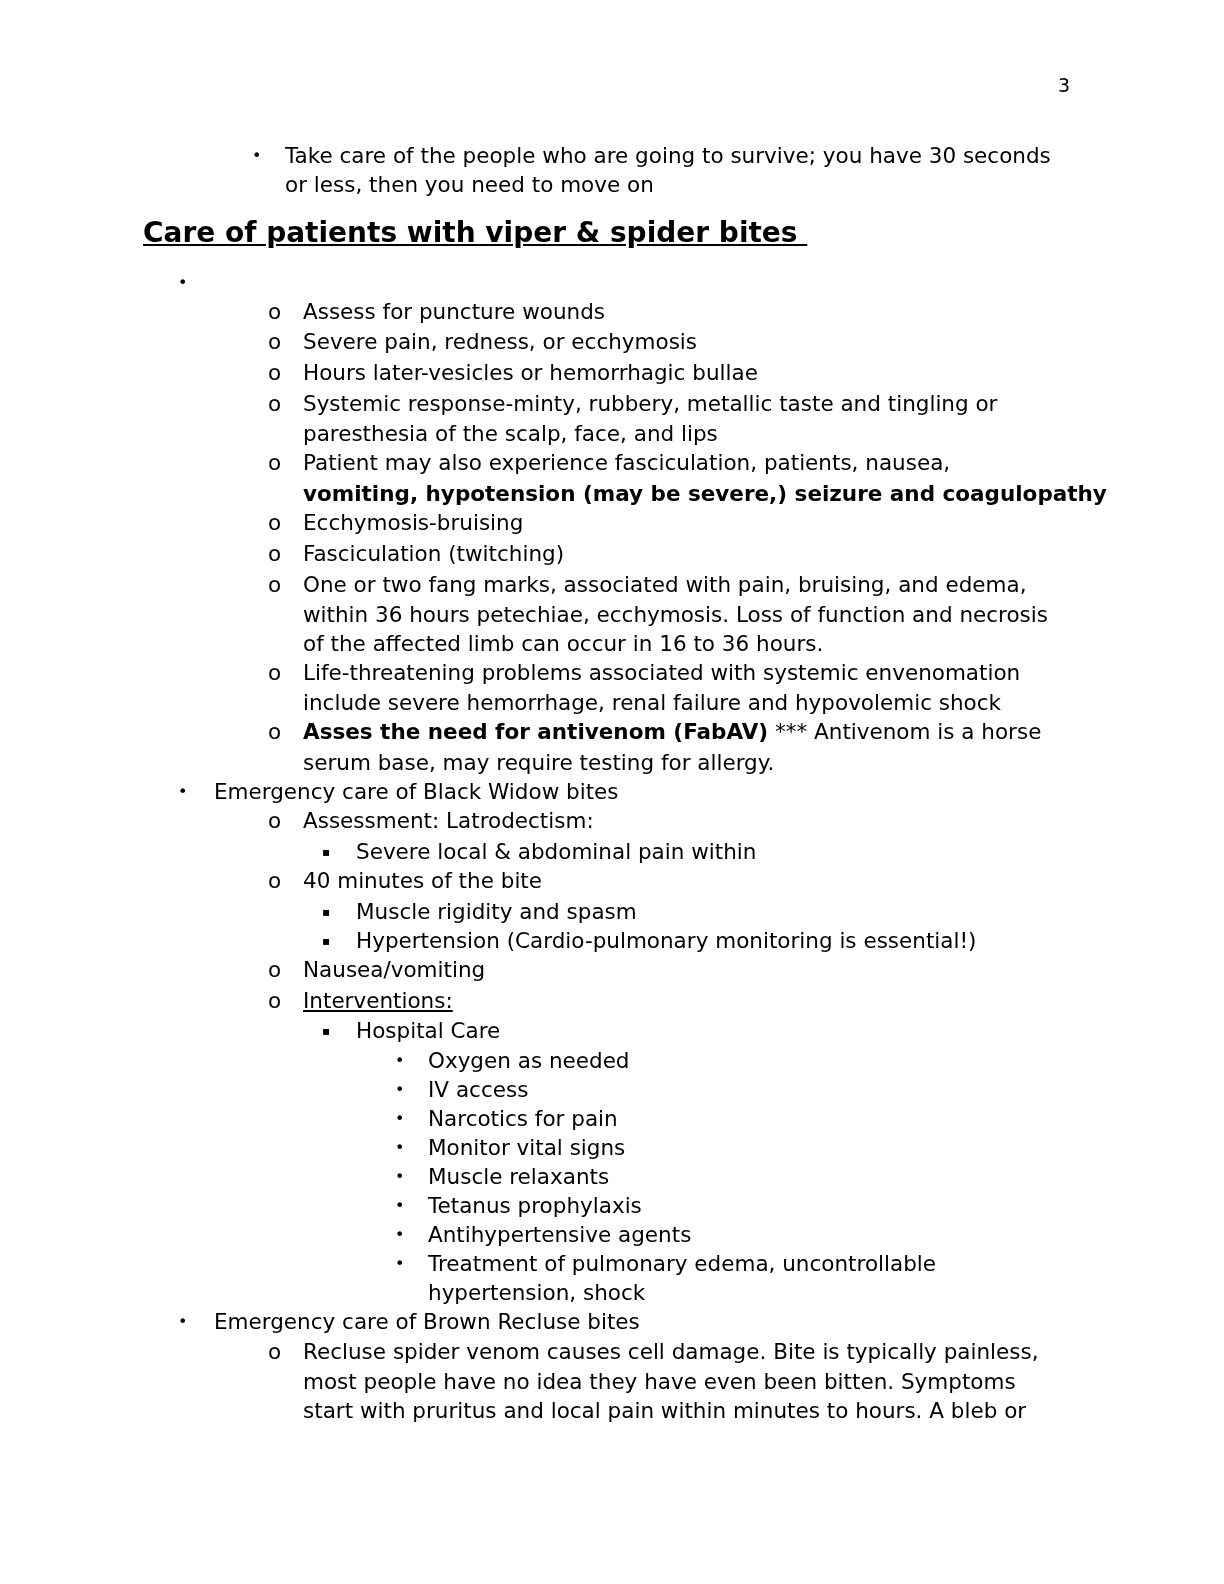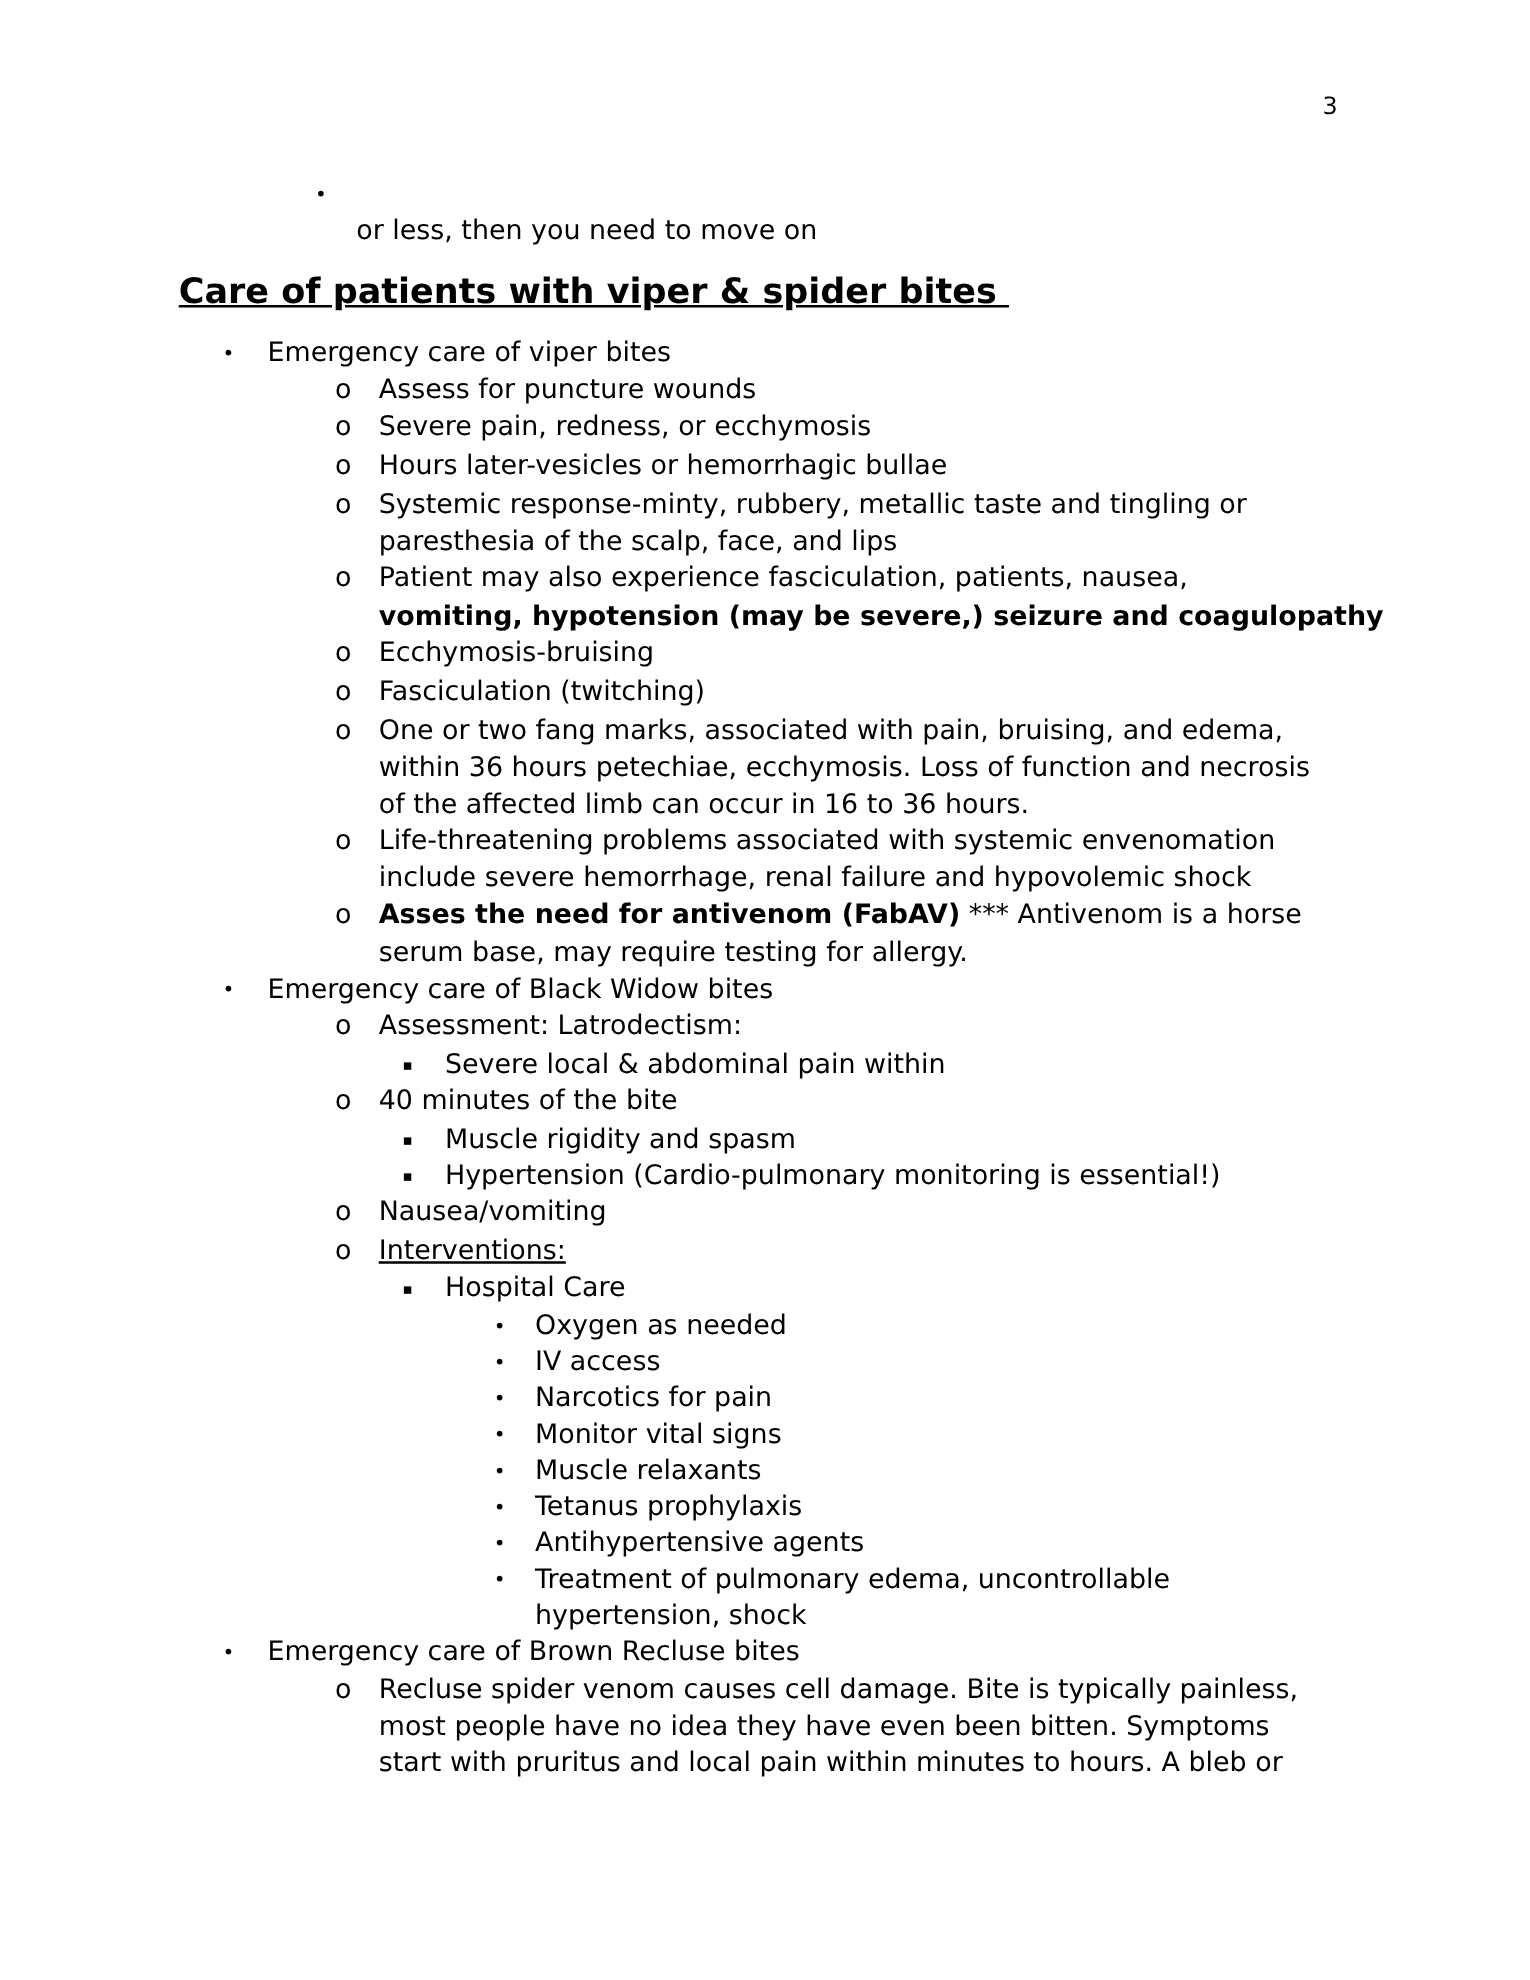--- a/index.html
+++ b/index.html
@@ -17,26 +17,26 @@
     .ul { text-decoration: underline; }
   </style>
 </head>
 <body>
 
 <div class="page">
 
   <div class="pn">3</div>
 
   <div class="mk b1" style="left:252px;top:141px;">•</div>
+  <div class="ln" style="left:285px;top:141px;">Take care of the people who are going to survive; you have 30 seconds</div>
   <div class="ln" style="left:285px;top:170px;">or less, then you need to move on</div>
 
   <div class="heading">Care of patients with viper &amp; spider bites </div>
 
   <div class="mk b1" style="left:178px;top:268px;">•</div>
-  <div class="ln" style="left:214px;top:268px;">Emergency care of viper bites</div>
 
   <div class="mk" style="left:268px;top:297px;">o</div>
   <div class="ln" style="left:303px;top:297px;">Assess for puncture wounds</div>
   <div class="mk" style="left:268px;top:327px;">o</div>
   <div class="ln" style="left:303px;top:327px;">Severe pain, redness, or ecchymosis</div>
   <div class="mk" style="left:268px;top:358px;">o</div>
   <div class="ln" style="left:303px;top:358px;">Hours later-vesicles or hemorrhagic bullae</div>
   <div class="mk" style="left:268px;top:389px;">o</div>
   <div class="ln" style="left:303px;top:389px;">Systemic response-minty, rubbery, metallic taste and tingling or</div>
   <div class="ln" style="left:303px;top:419px;">paresthesia of the scalp, face, and lips</div>

